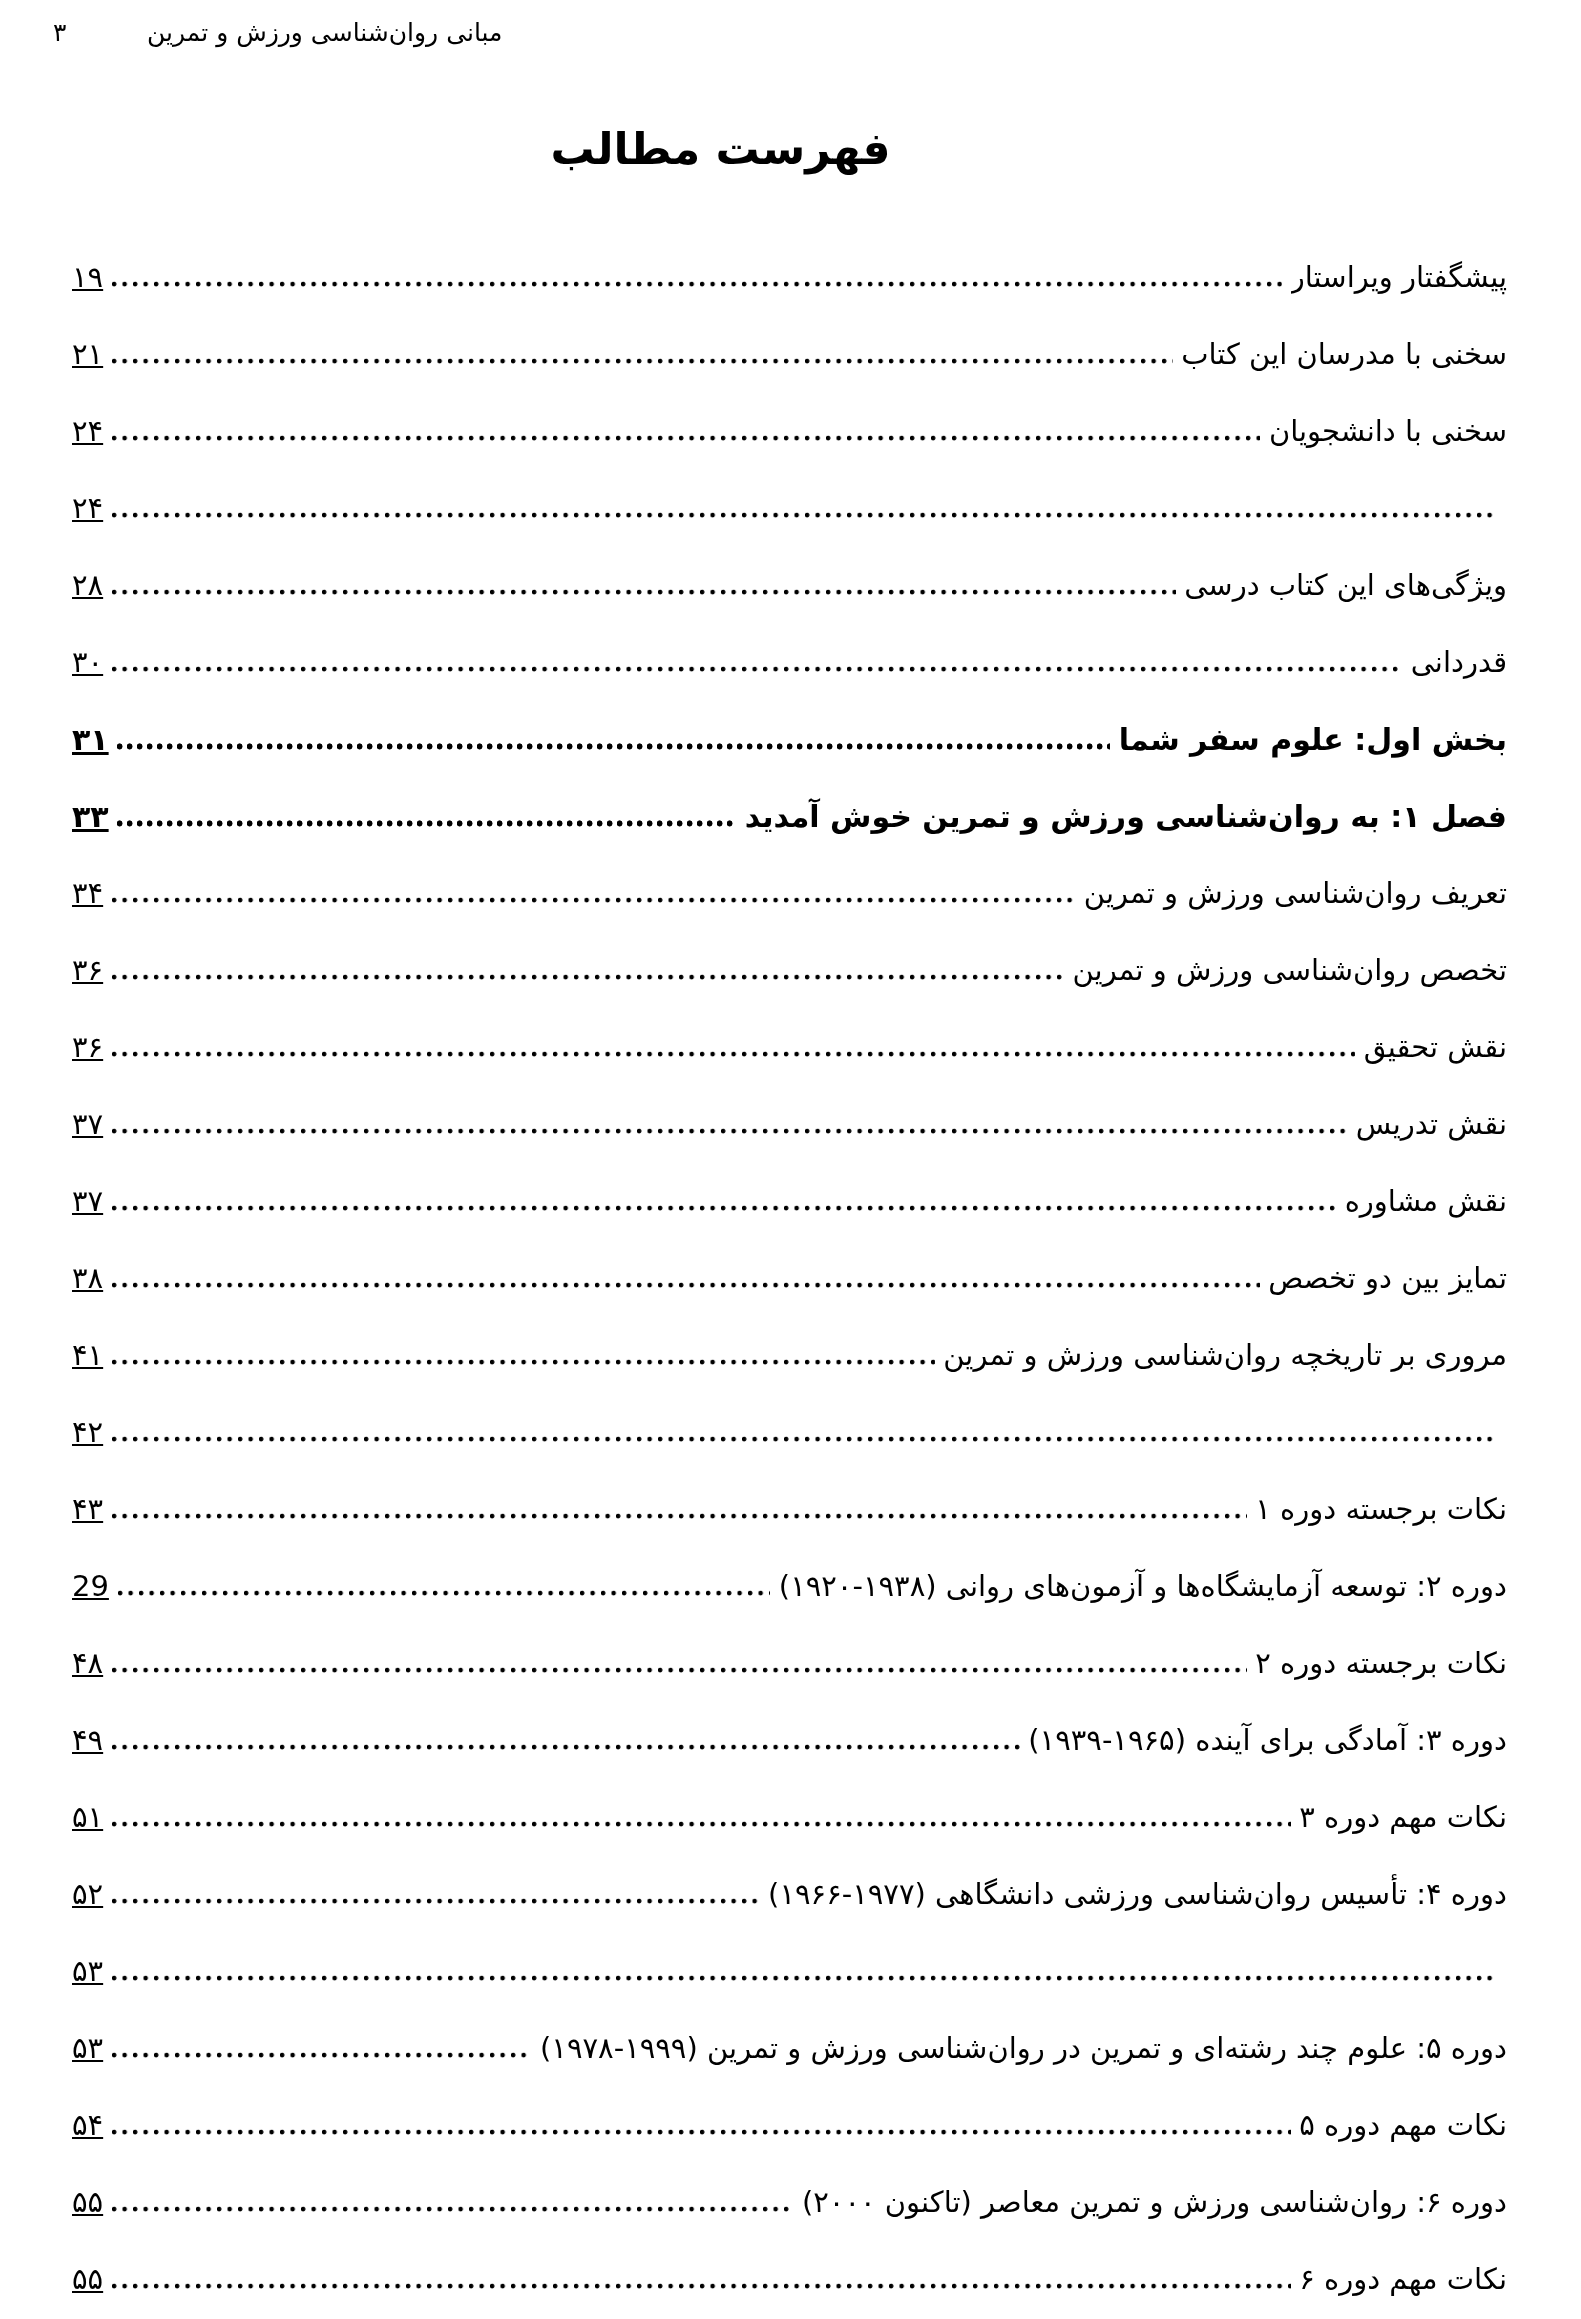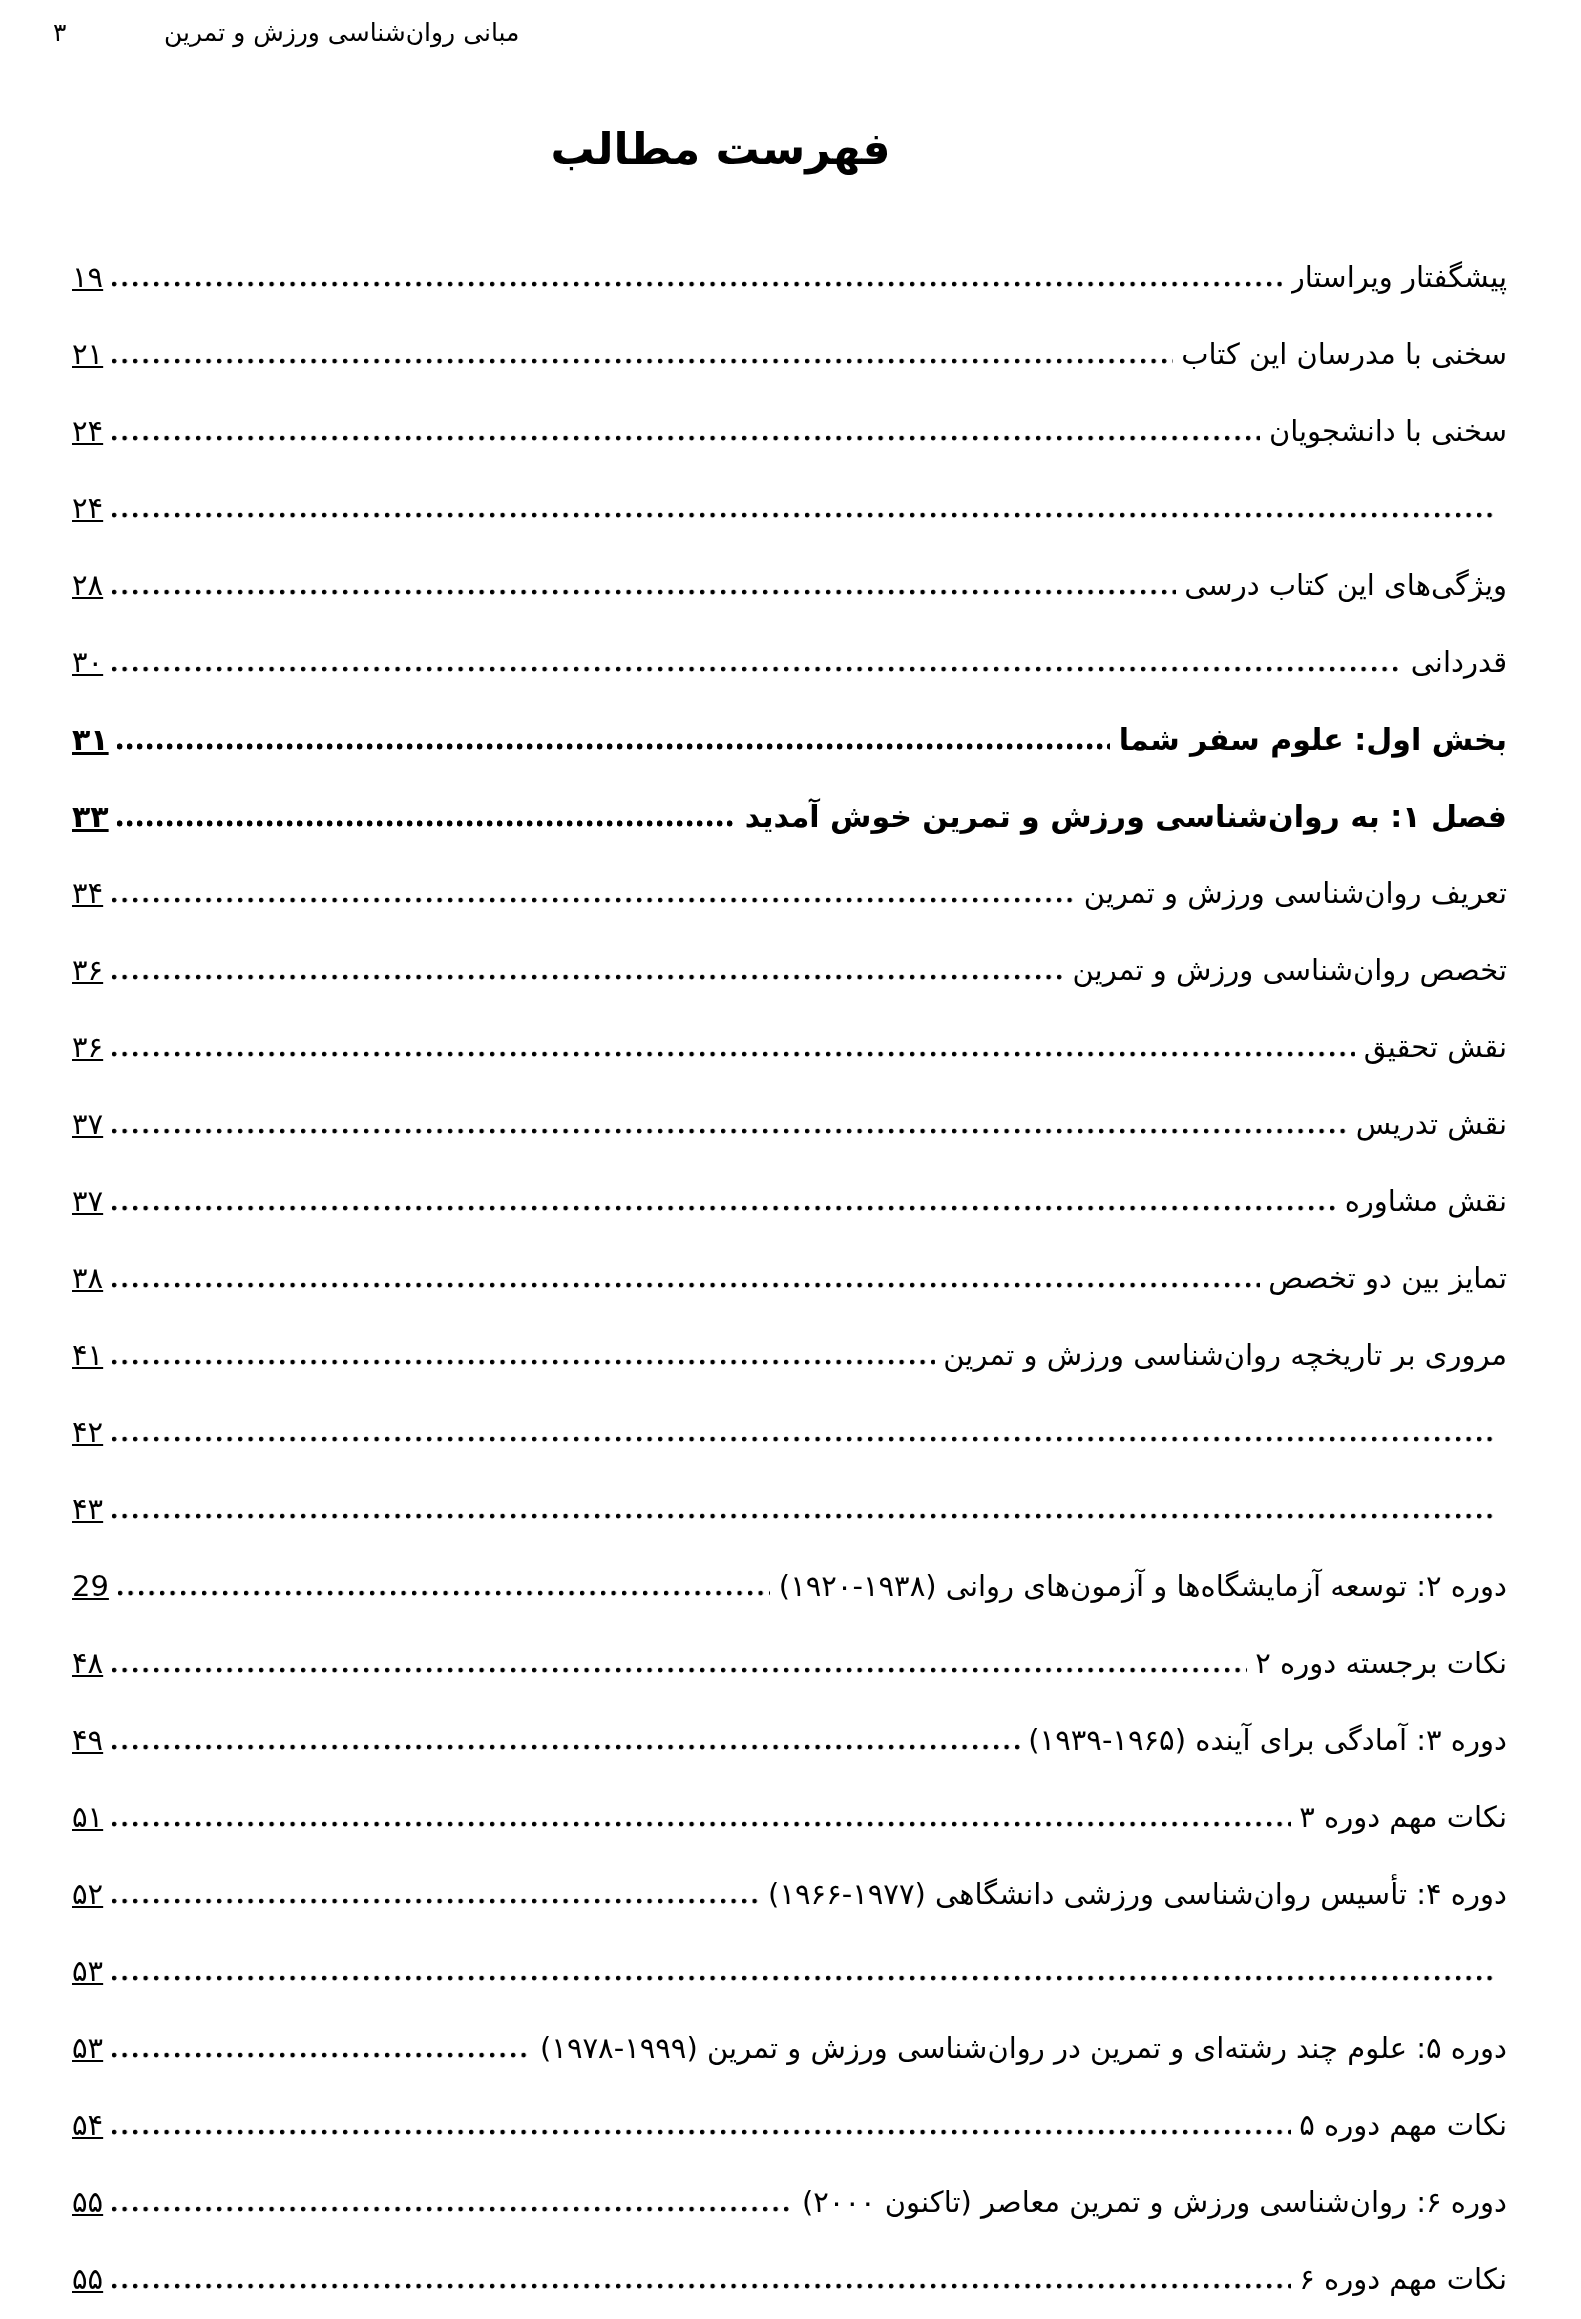--- a/index.html
+++ b/index.html
@@ -31,21 +31,21 @@
     font-size: 25px;
     line-height: 36px;
   }
   .header .pnum {
     position: absolute;
     left: 53px;
     top: 0;
   }
   .header .rtitle {
     position: absolute;
-    left: 164px;
+    left: 147px;
     top: 0;
   }
   
   .doc-title {
     position: absolute;
     top: 120px;
     left: 0;
     width: 1441px;
     margin: 0;
     text-align: center;
@@ -198,20 +198,21 @@
     <span class="leader"></span>
     <span class="pagenum">۴۱</span>
   </div>
 
   <div class="entry">
     <span class="leader"></span>
     <span class="pagenum">۴۲</span>
   </div>
 
   <div class="entry">
+    <span class="label">نکات برجسته دوره ۱</span>
     <span class="leader"></span>
     <span class="pagenum">۴۳</span>
   </div>
 
   <div class="entry">
     <span class="label">دوره ۲: توسعه آزمایشگاه‌ها و آزمون‌های روانی (۱۹۳۸-۱۹۲۰)</span>
     <span class="leader"></span>
     <span class="pagenum">29</span>
   </div>
 

